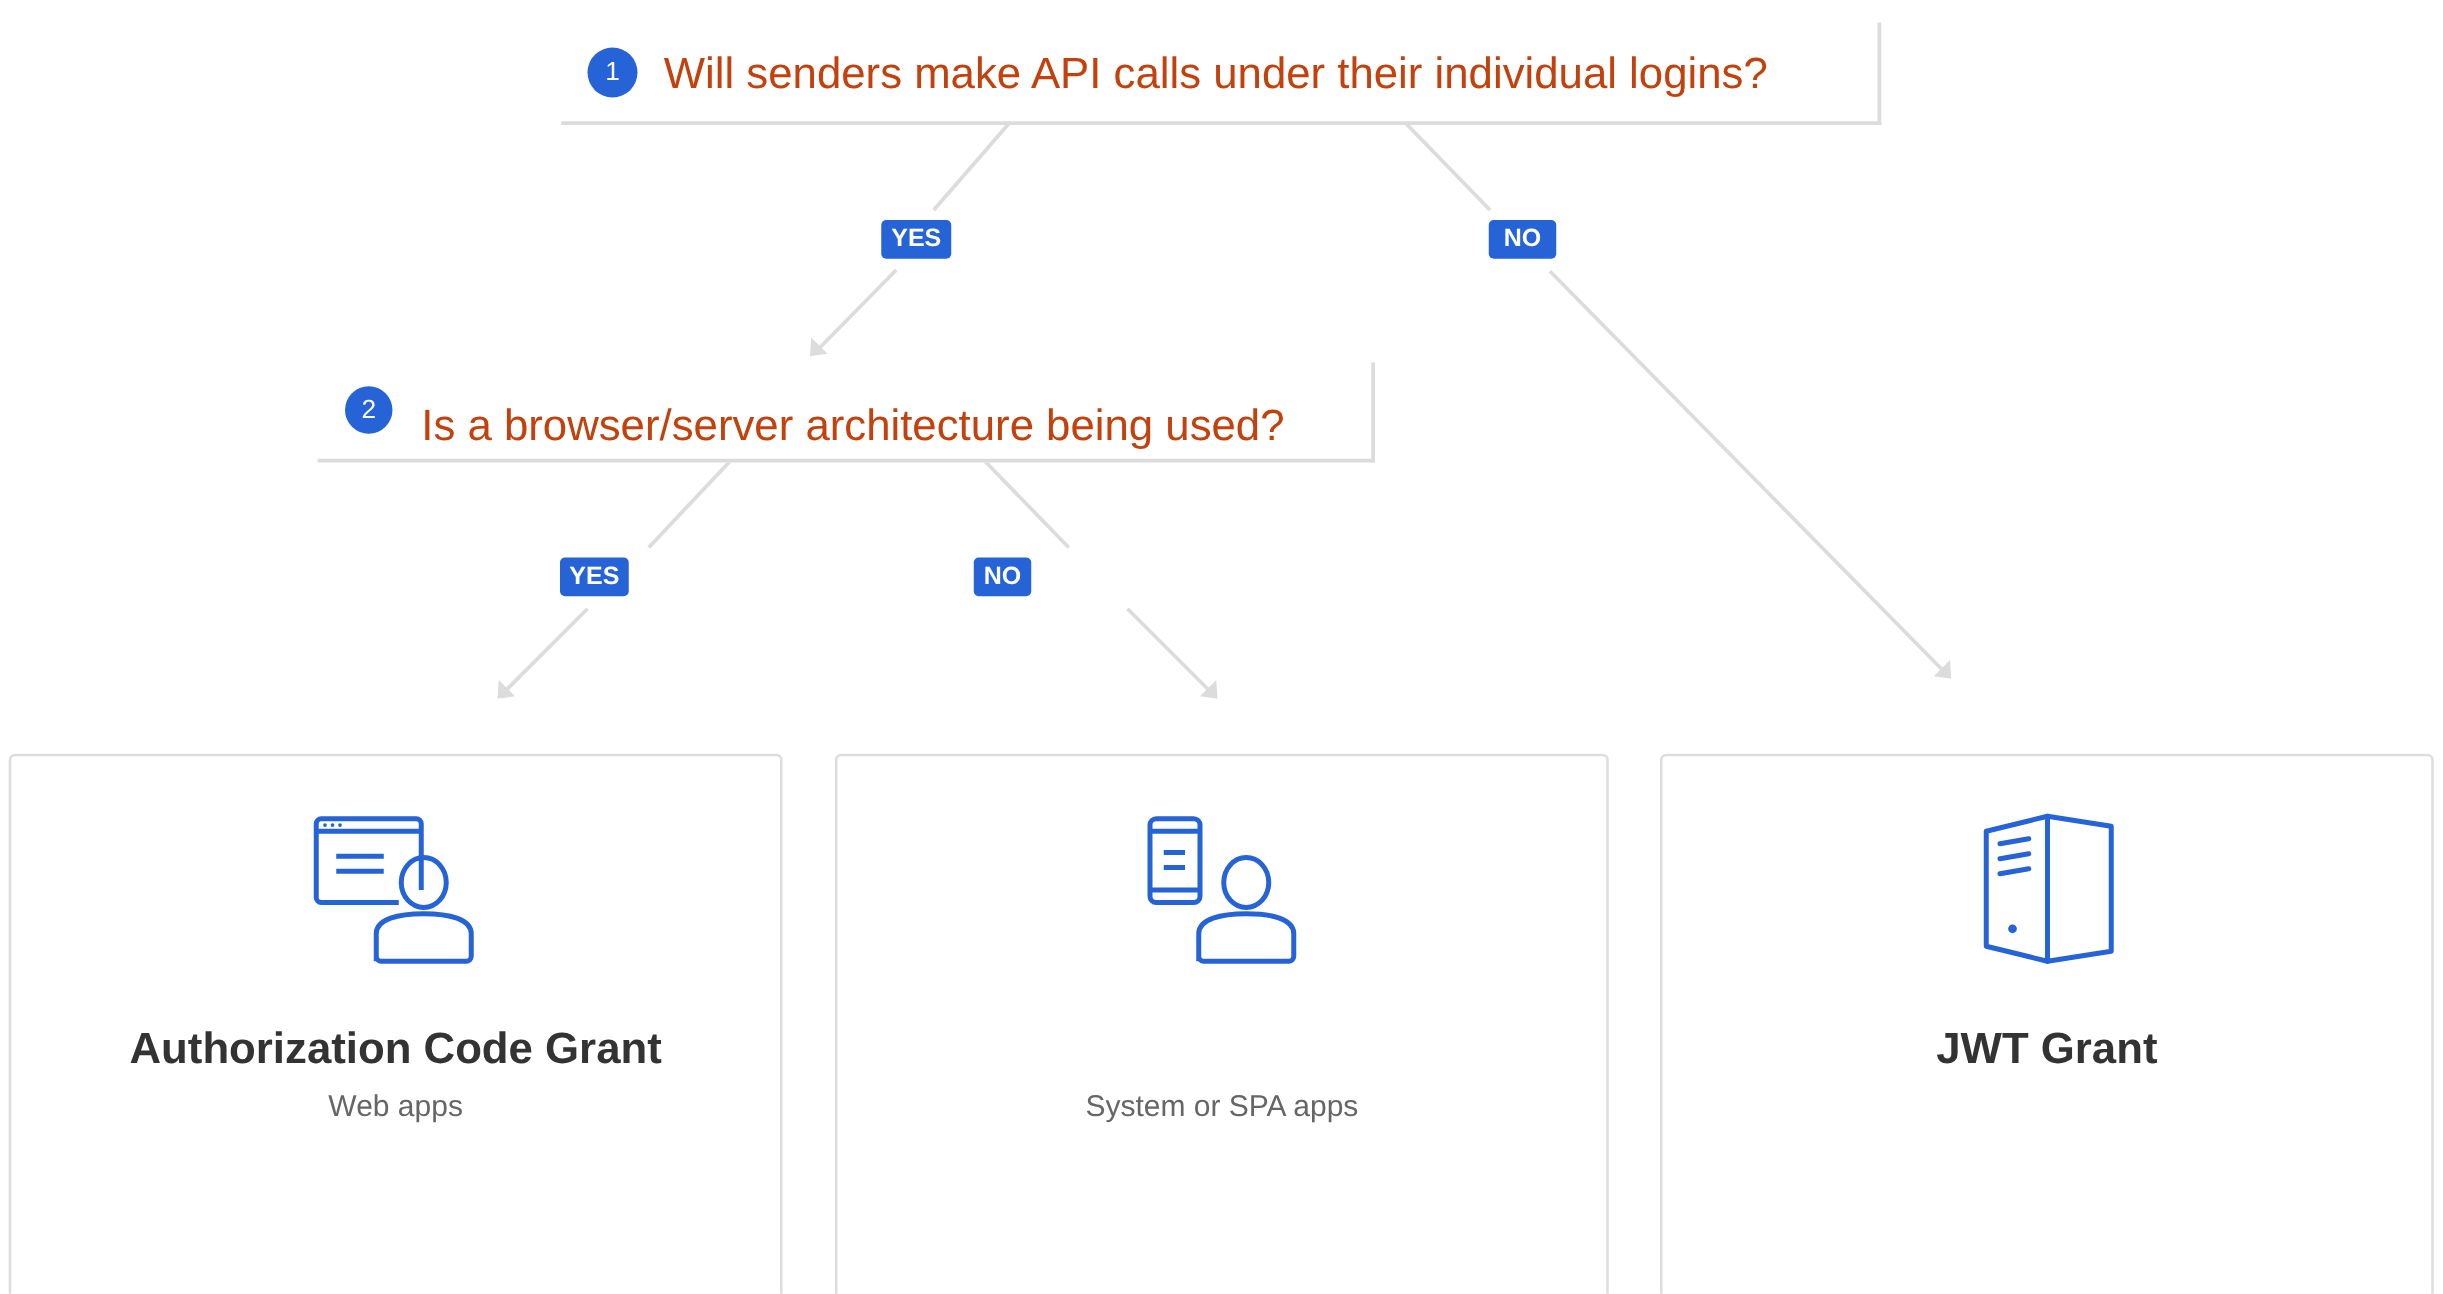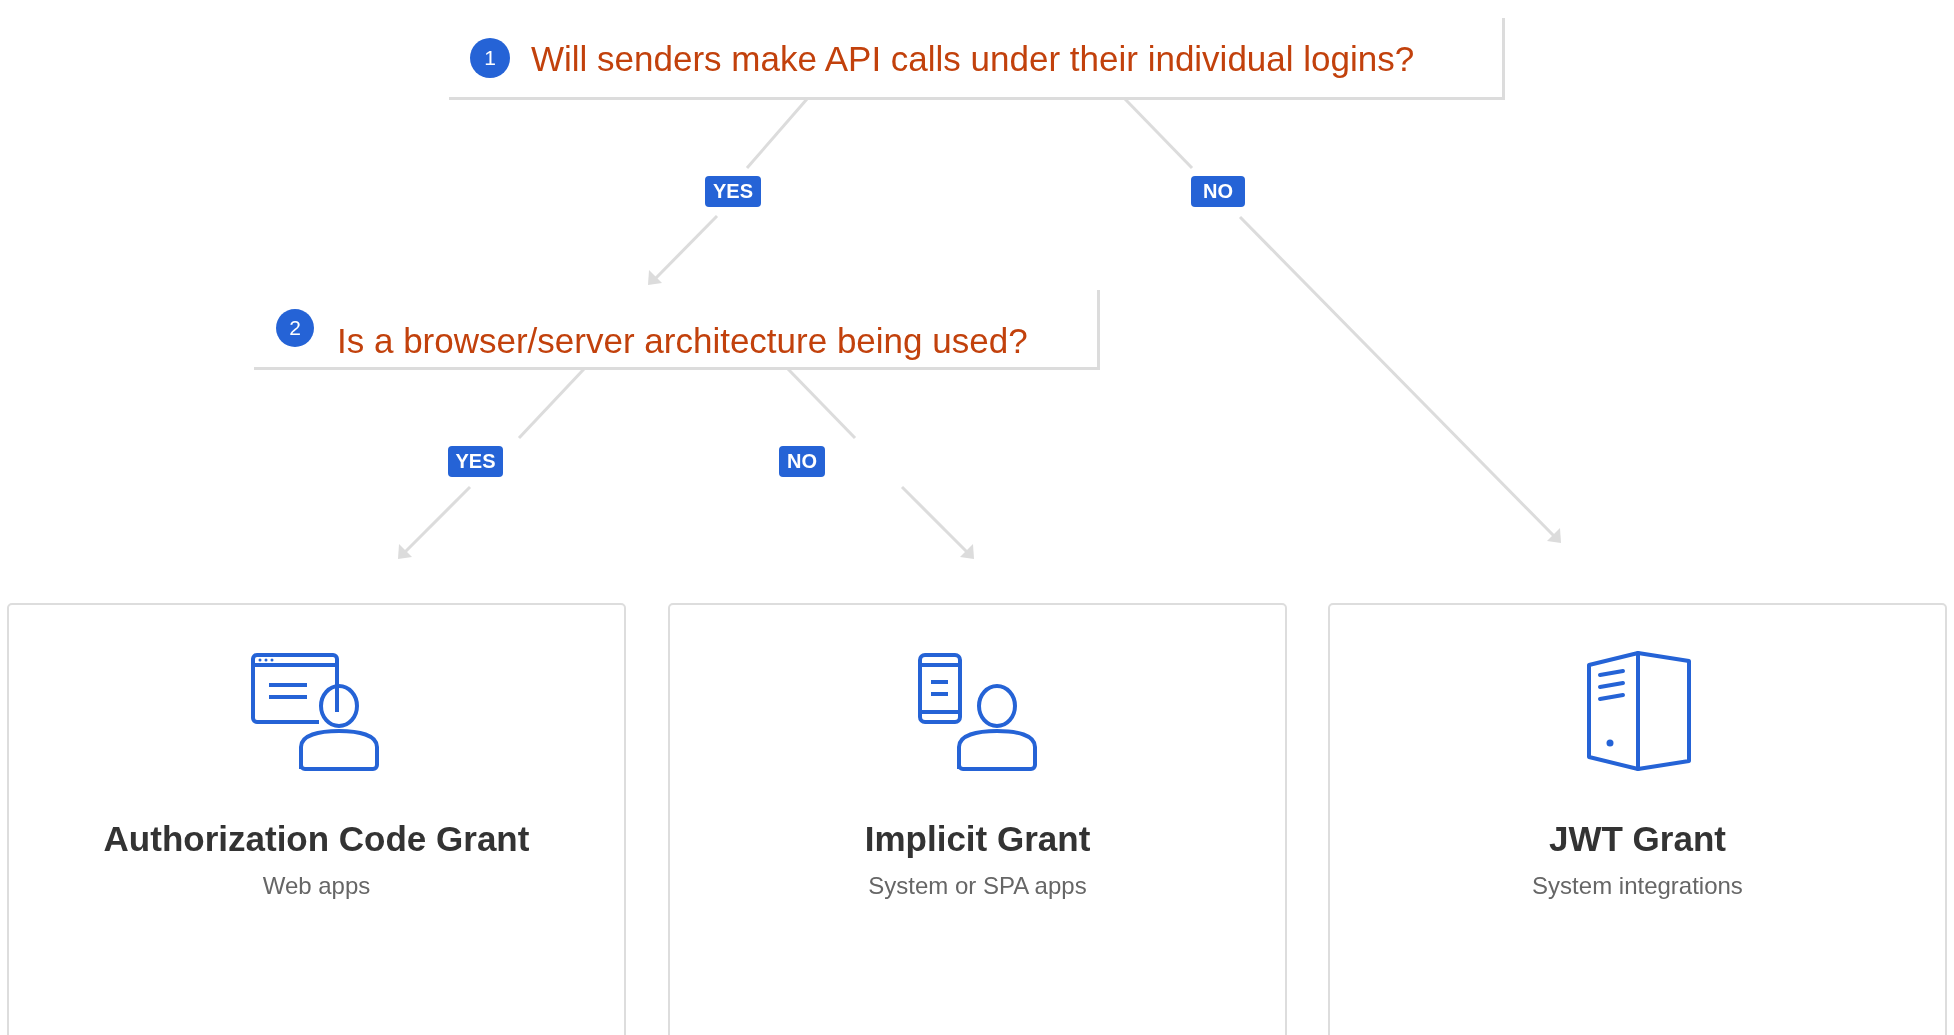--- a/index.html
+++ b/index.html
@@ -87,28 +87,26 @@
 <div class="card" style="left:668px;">
   <svg class="icon" viewBox="0 0 140 124" fill="none" stroke="#2563d6" stroke-width="4">
     <rect x="12" y="6" width="40" height="67" rx="5"></rect>
     <line x1="12" y1="16" x2="52" y2="16"></line>
     <line x1="12" y1="63" x2="52" y2="63"></line>
     <line x1="23" y1="33" x2="40" y2="33"></line>
     <line x1="23" y1="45" x2="40" y2="45"></line>
     <ellipse cx="89" cy="57" rx="18" ry="20"></ellipse>
     <path d="M51 120 V98 c0 -12 18 -16 38 -16 s38 4 38 16 V116 a4 4 0 0 1 -4 4 H55 a4 4 0 0 1 -4 -4 Z"></path>
   </svg>
-  <div class="title">Implicit Grant</div>
   <div class="sub">System or SPA apps</div>
 </div>
 
 <div class="card" style="left:1328px;">
   <svg class="icon" viewBox="0 0 140 124" fill="none" stroke="#2563d6" stroke-width="4" stroke-linejoin="round" stroke-linecap="round">
     <path d="M21 16 L70 4 L70 120 L21 108 Z"></path>
     <path d="M70 4 L121 12 L121 112 L70 120"></path>
     <line x1="32" y1="26" x2="55" y2="22"></line>
     <line x1="32" y1="38" x2="55" y2="34"></line>
     <line x1="32" y1="50" x2="55" y2="46"></line>
     <circle cx="42" cy="94" r="3.5" fill="#2563d6" stroke="none"></circle>
   </svg>
   <div class="title">JWT Grant</div>
-  <div class="sub">System integrations</div>
 </div>
 
 </body></html>

